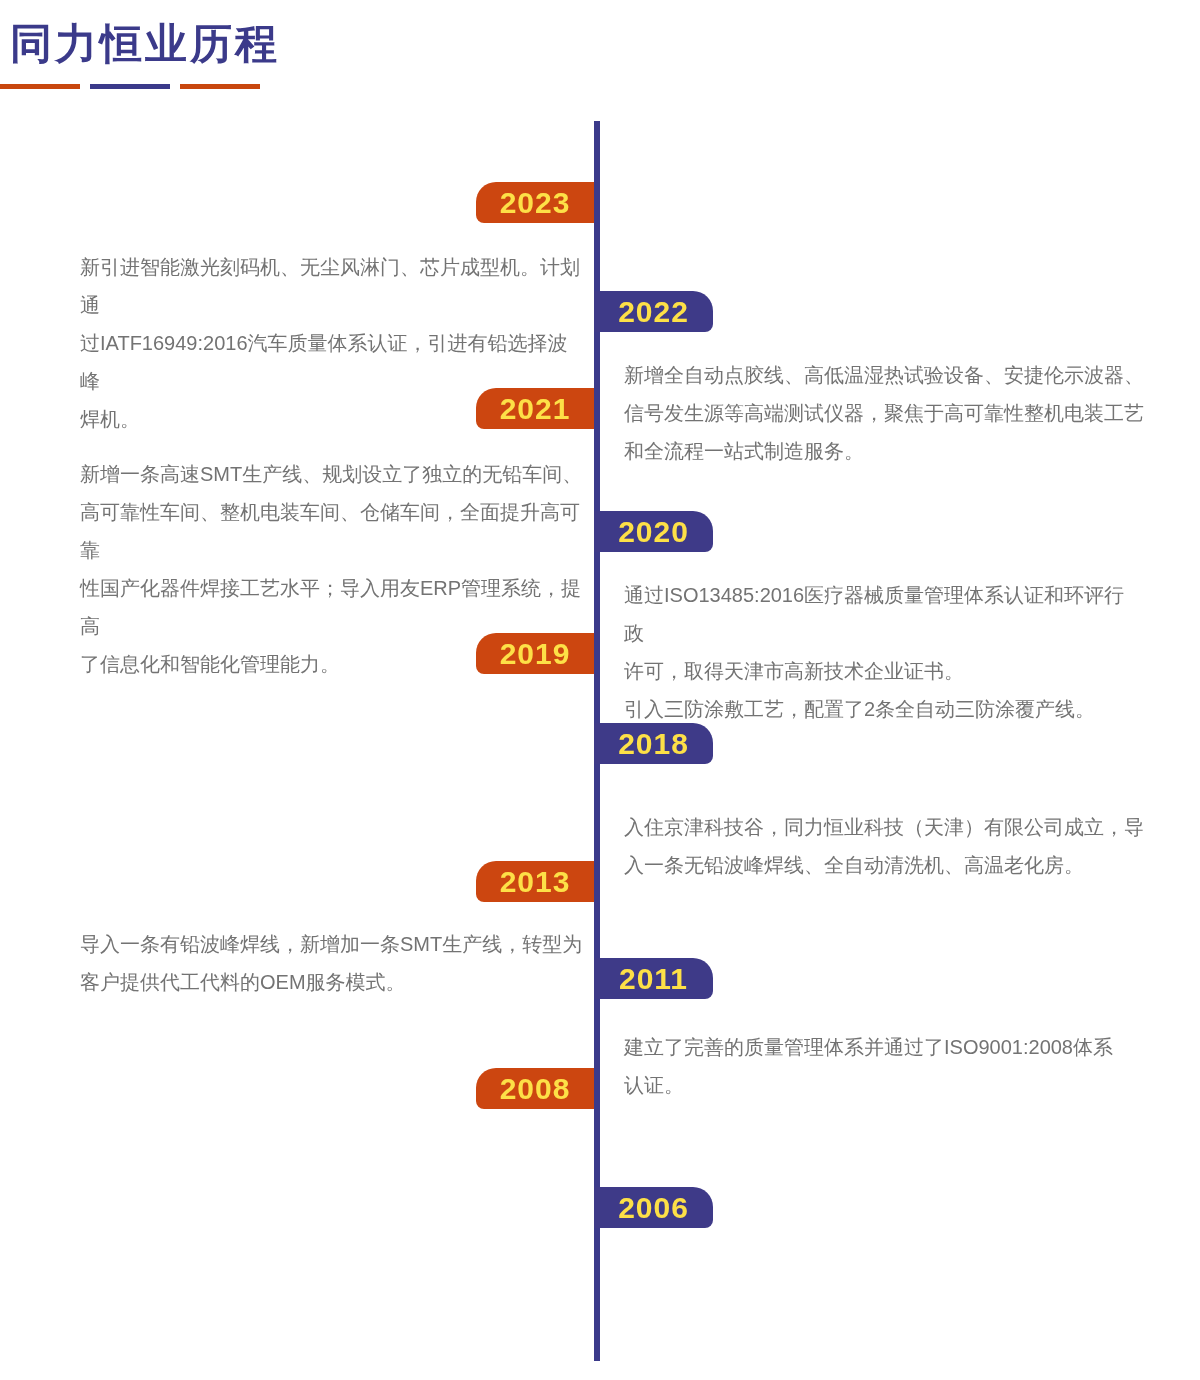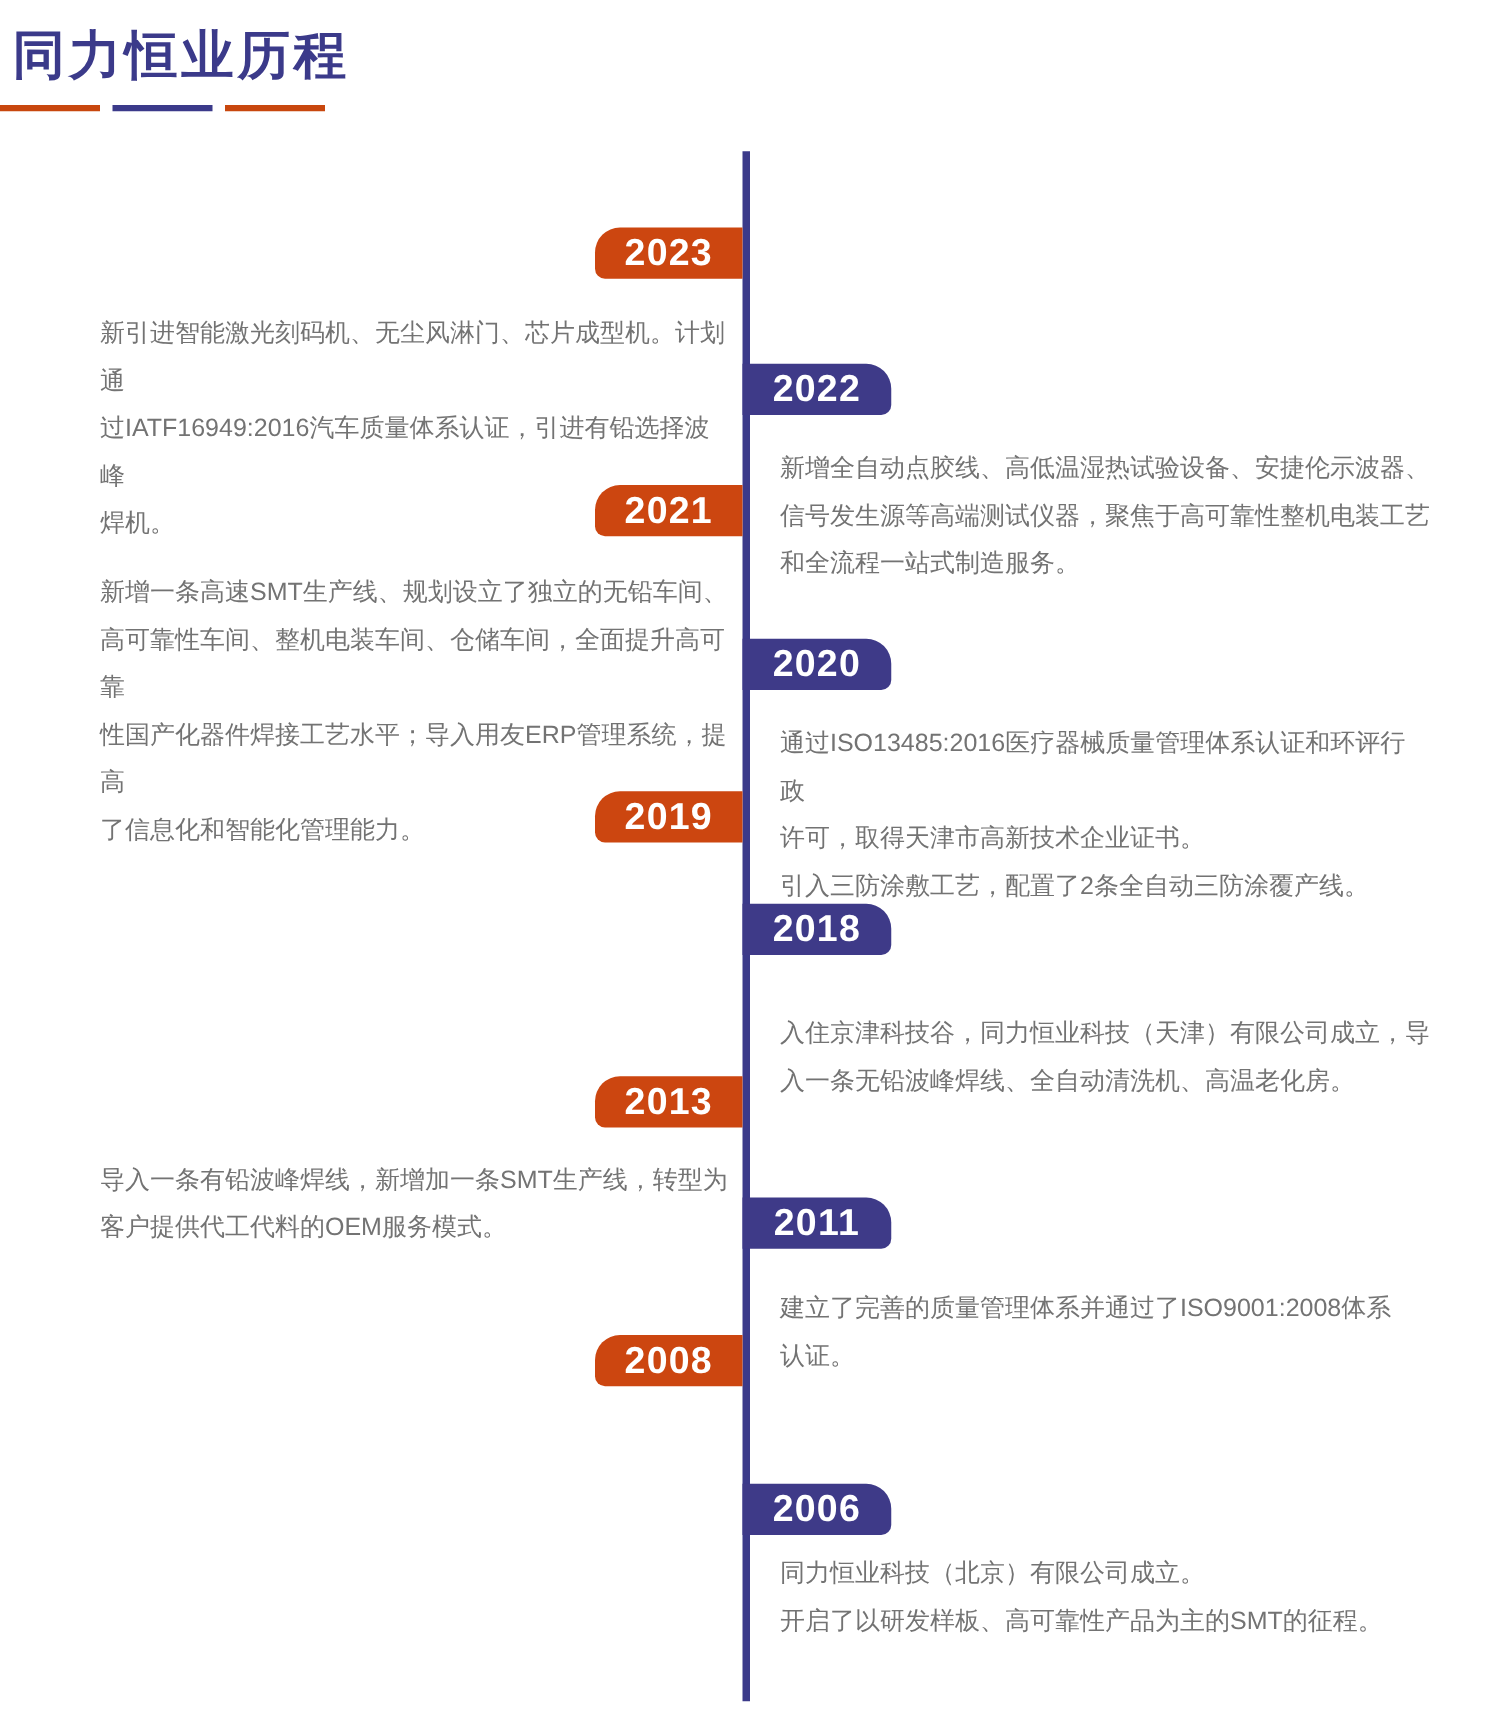--- a/index.html
+++ b/index.html
@@ -25,21 +25,21 @@
 
   
   .axis{
     position:absolute;left:594px;top:121px;
     width:6px;height:1240px;background:#3b3a8a;
   }
 
   
   .badge{
     position:absolute;height:41px;
-    color:#ffffff;font-size:30px;font-weight:bold;line-height:41px;
+    color:#fde047;font-size:30px;font-weight:bold;line-height:41px;
     text-align:center;letter-spacing:1px;
   }
   .badge.l{left:476px;width:118px;background:#cc4610;border-radius:20px 0 0 8px;}
   .badge.r{left:594px;width:119px;background:#3e3a88;border-radius:0 20px 8px 0;}
 
   
   .desc{
     position:absolute;
     font-size:20px;line-height:38px;color:#737373;
     white-space:pre-line;text-align:left;
@@ -90,16 +90,14 @@
   <div class="desc l" style="top:925px">导入一条有铅波峰焊线，新增加一条SMT生产线，转型为
 客户提供代工代料的OEM服务模式。</div>
 
   <div class="badge r" style="top:958px">2011</div>
   <div class="desc r" style="top:1028px">建立了完善的质量管理体系并通过了ISO9001:2008体系
 认证。</div>
 
   <div class="badge l" style="top:1068px">2008</div>
 
   <div class="badge r" style="top:1187px">2006</div>
-  <div class="desc r" style="top:1240px">同力恒业科技（北京）有限公司成立。
-开启了以研发样板、高可靠性产品为主的SMT的征程。</div>
 
 </div>
 
 </body></html>

